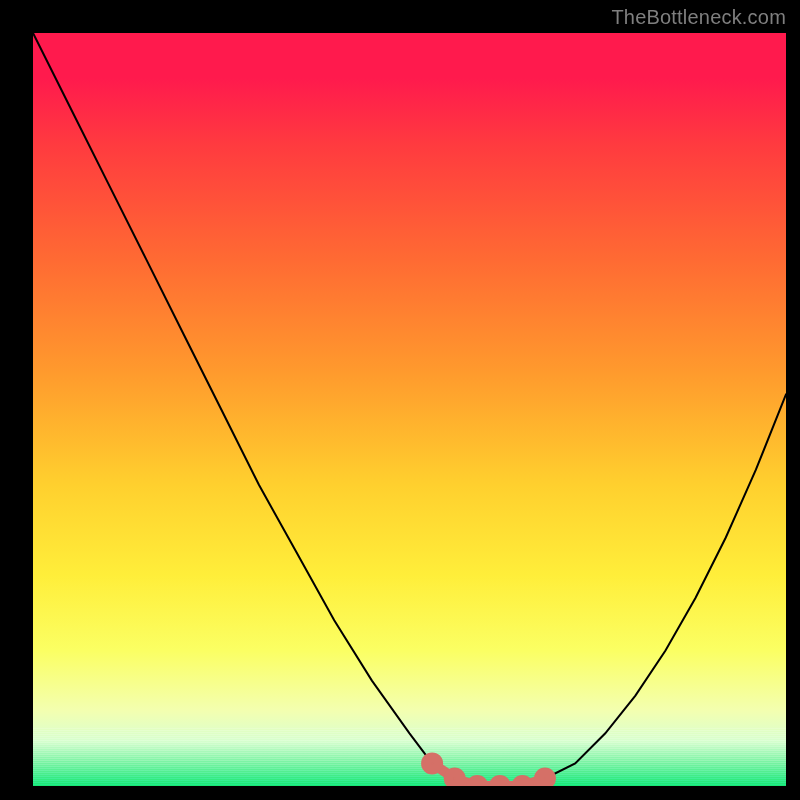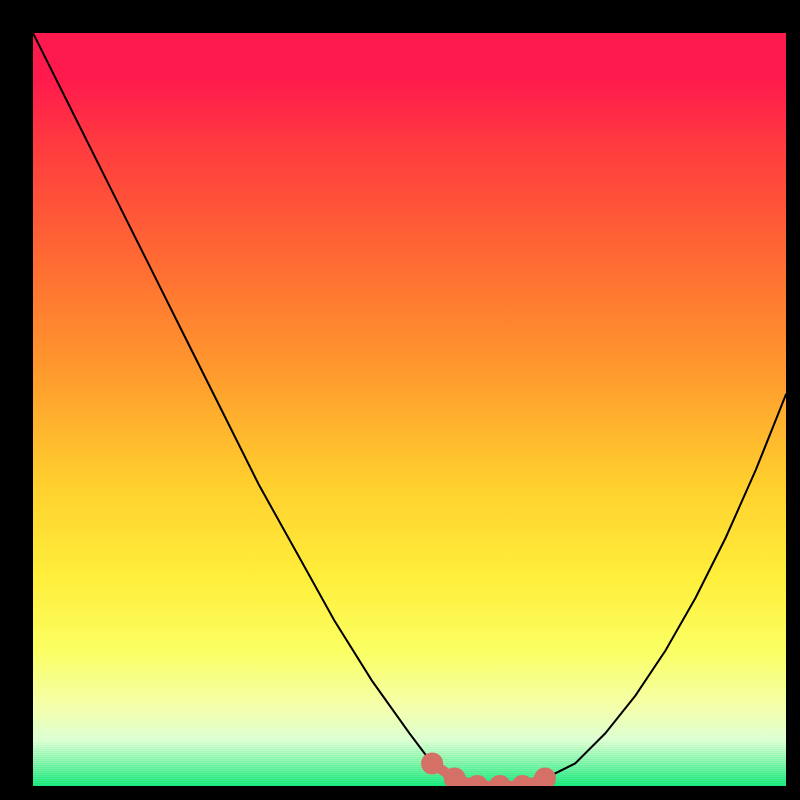--- a/index.html
+++ b/index.html
@@ -90,13 +90,14 @@
           <circle cx="399.1" cy="730.4" r="6"></circle>
           <circle cx="421.7" cy="745.5" r="6"></circle>
           <circle cx="444.3" cy="753.0" r="6"></circle>
           <circle cx="466.9" cy="753.0" r="6"></circle>
           <circle cx="489.4" cy="753.0" r="6"></circle>
           <circle cx="512.0" cy="745.5" r="6"></circle>
         </g>
     </svg>
   </div>
 
+  <div class="watermark">TheBottleneck.com</div>
 </div>
 
 </body></html>

